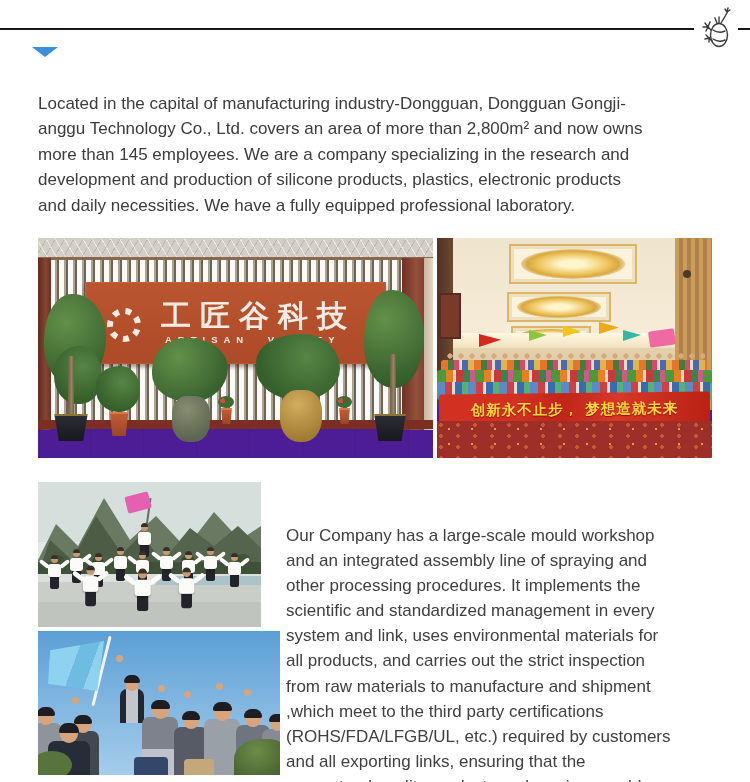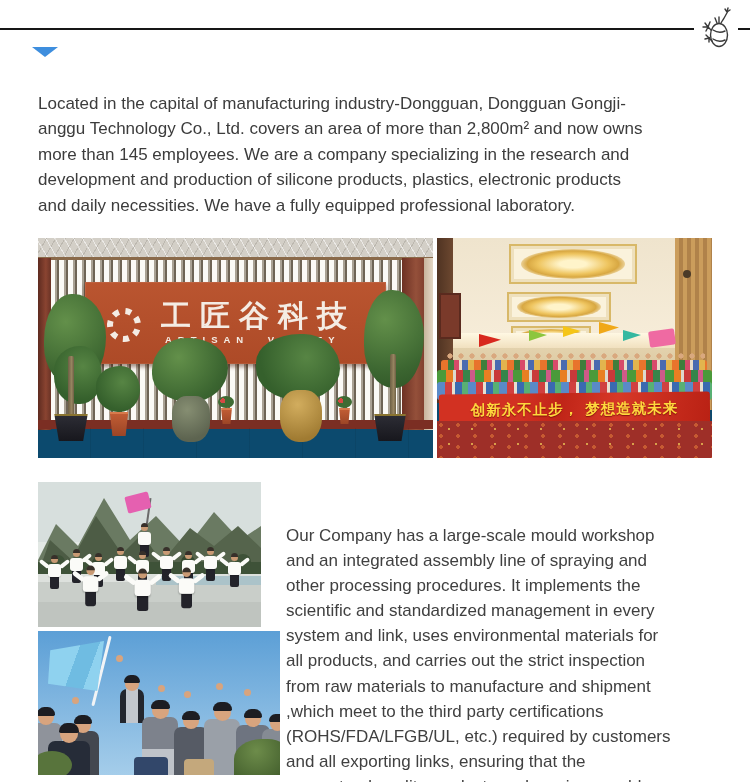--- a/index.html
+++ b/index.html
@@ -17,21 +17,21 @@
   .doodle { position:absolute; left:694px; top:1px; width:44px; height:50px; background:#fff;
     display:flex; align-items:center; justify-content:center; }
 
   
   .intro { position:absolute; left:38px; top:91px; width:678px; font-size:17px; line-height:25.4px;
     color:#3c3c3c; white-space:pre-line; }
   .company-text { position:absolute; left:286px; top:478px; width:432px; font-size:17px; line-height:25.1px;
     color:#404040; white-space:pre-line;margin-top:45px; }
 
   
-  .photo { position:absolute; overflow:hidden; background:#0c4a6e; }
+  .photo { position:absolute; overflow:hidden; background:#4c1d95; }
   #photo-lobby   { left:38px;  top:238px; width:395px; height:220px; }
   #photo-banquet { left:437px; top:238px; width:275px; height:220px; }
   #photo-mountain{ left:38px;  top:482px; width:223px; height:145px; }
   #photo-thumbs  { left:38px;  top:631px; width:242px; height:144px; }
   .abs { position:absolute; }
 
   
   .lb-ceiling { left:0; top:0; width:100%; height:20px; background:#d3cfc7;
     background-image:repeating-linear-gradient(60deg,rgba(255,255,255,.55) 0 1px,transparent 1px 8px),
                      repeating-linear-gradient(-60deg,rgba(120,115,105,.25) 0 1px,transparent 1px 8px); }

